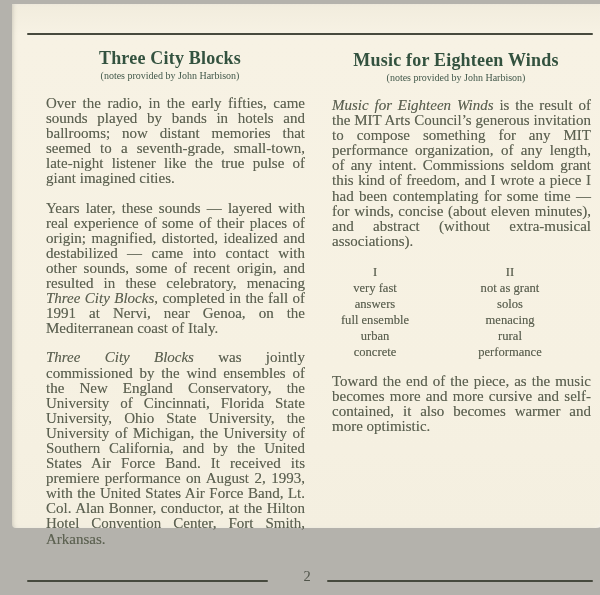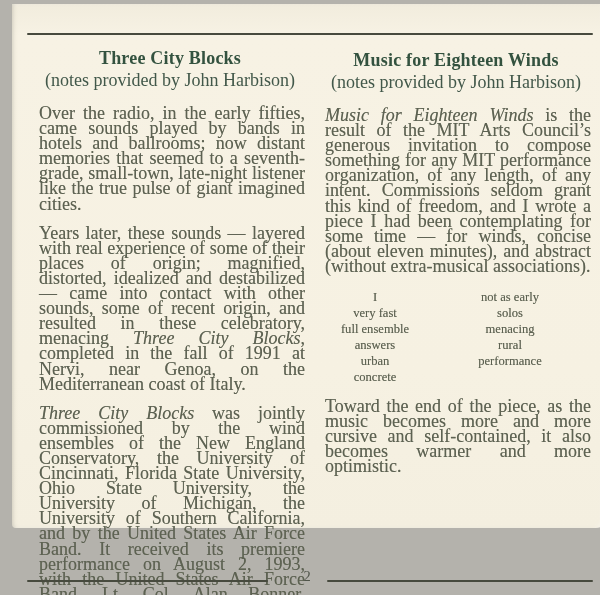--- a/index.html
+++ b/index.html
@@ -49,27 +49,27 @@
     margin: 0;
     font-size: 18px;
     font-weight: 700;
     letter-spacing: 0.2px;
     text-align: center;
     color: #33523f;
   }
   .col-title.right-shift { padding-top: 2px; }
   .col-subtitle {
     margin: 1px 0 0 0;
-    font-size: 18px;
+    font-size: 10px;
     text-align: center;
     color: #42584a;
   }
   p.body {
-    margin: 14px 0 0 4px;
-    font-size: 18px;
+    margin: 14px 0 0 11px;
+    font-size: 15px;
     line-height: 15.1px;
     text-align: justify;
     color: #5d6252;
     text-shadow: 0 0 0.5px rgba(96,100,84,0.55);
   }
   p.body.first { margin-top: 15px; }
   p.body em { font-style: italic; }
   .sections-table {
     display: flex;
     margin-top: 15px;
@@ -119,27 +119,28 @@
 
       <div class="col">
         <h1 class="col-title right-shift">Music for Eighteen Winds</h1>
         <div class="col-subtitle">(notes provided by John Harbison)</div>
         <p class="body first"><em>Music for Eighteen Winds</em><span> is the result of the MIT Arts Council’s generous invitation to compose something for any MIT performance organization, of any length, of any intent. Commissions seldom grant this kind of freedom, and I wrote a piece I had been contemplating for some time — for winds, concise (about eleven minutes), and abstract (without extra-musical associations).</span></p>
 
         <div class="sections-table">
           <div class="sec-col-1">
             <div>I</div>
             <div>very fast</div>
+            <div>answers</div>
             <div>full ensemble</div>
-            <div>answers</div>
             <div>urban</div>
             <div>concrete</div>
           </div>
           <div class="sec-col-2">
-            <div>not as early</div>
+            <div>II</div>
+            <div>not as grant</div>
             <div>solos</div>
             <div>menacing</div>
             <div>rural</div>
             <div>performance</div>
           </div>
         </div>
 
         <p class="body"><span>Toward the end of the piece, as the music becomes more and more cursive and self-contained, it also becomes warmer and more optimistic.</span></p>
       </div>
 

